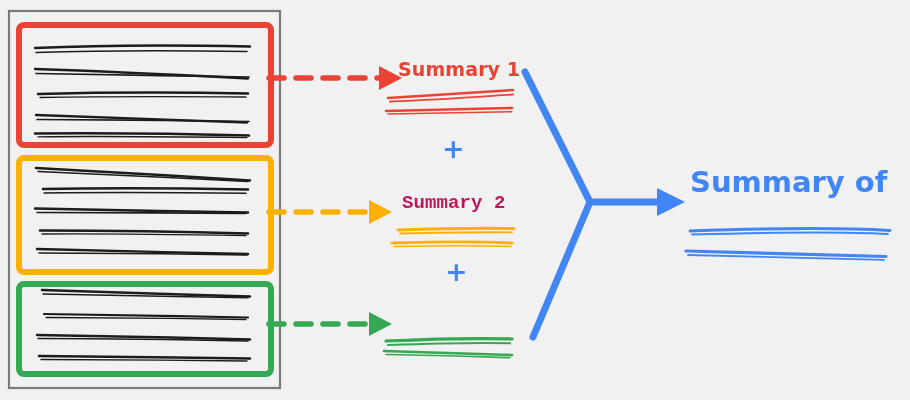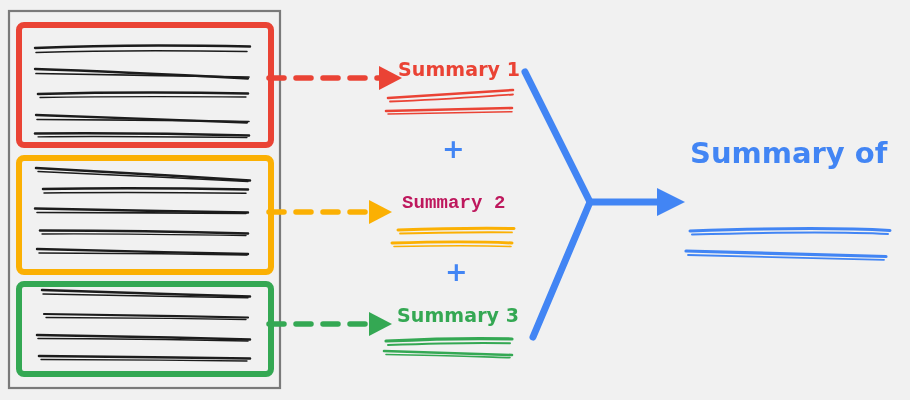--- a/index.html
+++ b/index.html
@@ -16,20 +16,21 @@
     font-family:"DejaVu Sans", sans-serif;
     font-weight:600;
     white-space:nowrap;
   }
   .summary-label{font-size:19px;letter-spacing:.1px;}
   .final-label{
     font-size:29px;
     line-height:1.16;
     text-align:center;
     font-weight:600;
+    margin-top:29px;
   }
 </style>
 </head>
 <body>
 
 <div id="stage">
 
   <svg width="910" height="400" viewBox="0 0 910 400">
 
     <rect x="9" y="11" width="271" height="377" fill="none" stroke="#7a7a7a" stroke-width="2.2"></rect>
@@ -129,21 +130,20 @@
       <path d="M686 251 C 760 253, 830 255, 886 256.5" stroke-width="3.2"></path>
       <path d="M688 255 C 762 256.8, 832 258.5, 884 259.8" stroke-width="1.8"></path>
     </g>
 
   </svg>
 
   <div class="lbl summary-label" style="left:398px; top:58px; color:#ea4335;">Summary 1</div>
 
   <div class="lbl summary-label" style="left:402px; top:192px; color:#be185d;font-family:Liberation Mono, monospace;">Summary 2</div>
 
-  <div class="lbl summary-label" style="left:397px; top:304px; color:#34a853;">Summary 3</div>
 
   <div class="lbl" style="left:442px; top:133px; color:#4285f4; font-size:27px; font-weight:700;">+</div>
 
   <div class="lbl" style="left:445px; top:256px; color:#4285f4; font-size:27px; font-weight:700;">+</div>
 
   <div class="lbl final-label" style="left:690px; top:137px; width:196px; color:#4285f4;">
     <div>Summary of</div>
   </div>
 
 </div>

